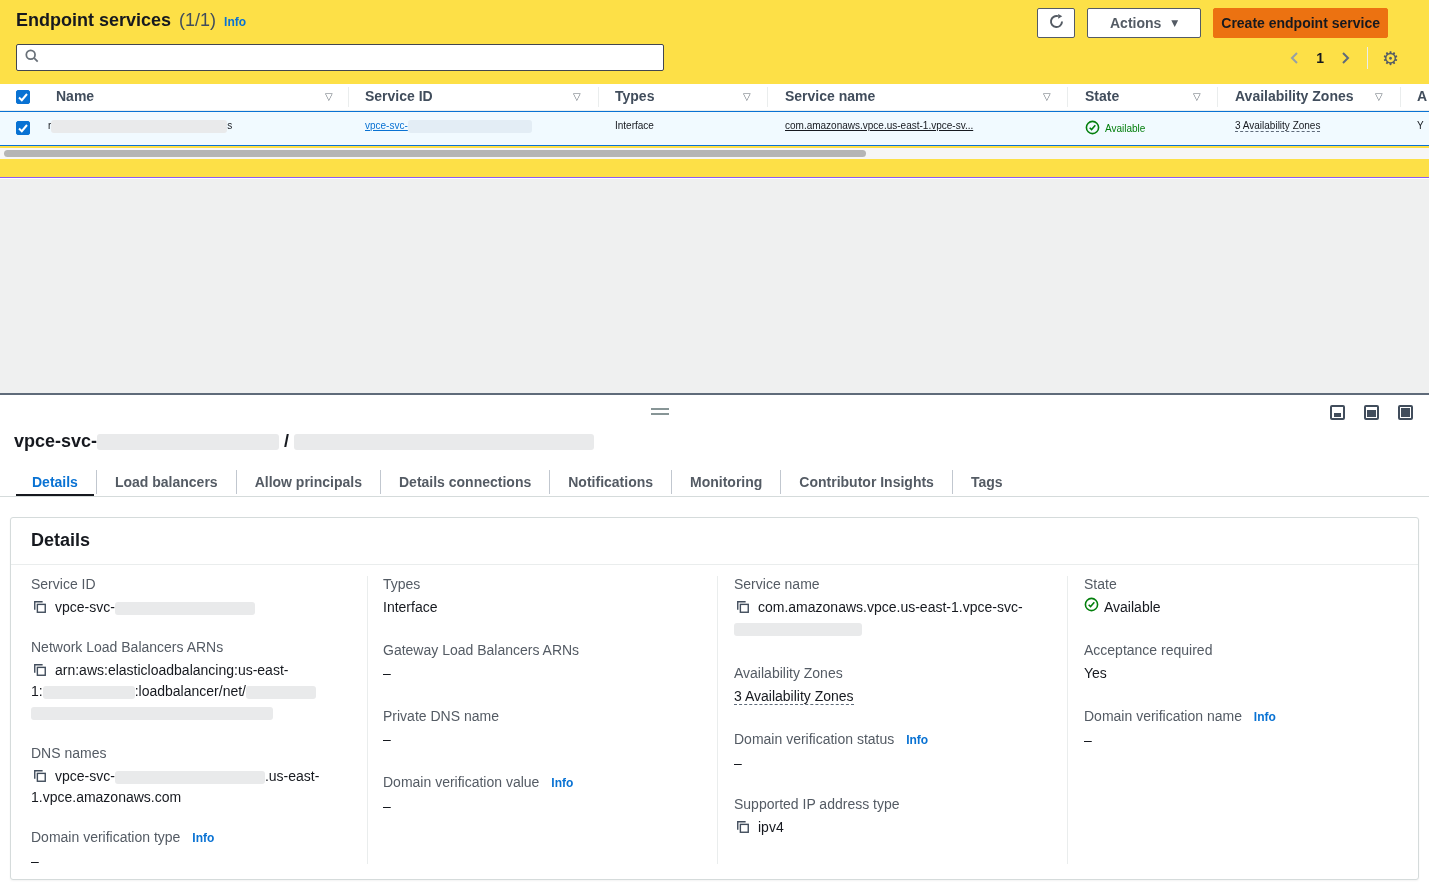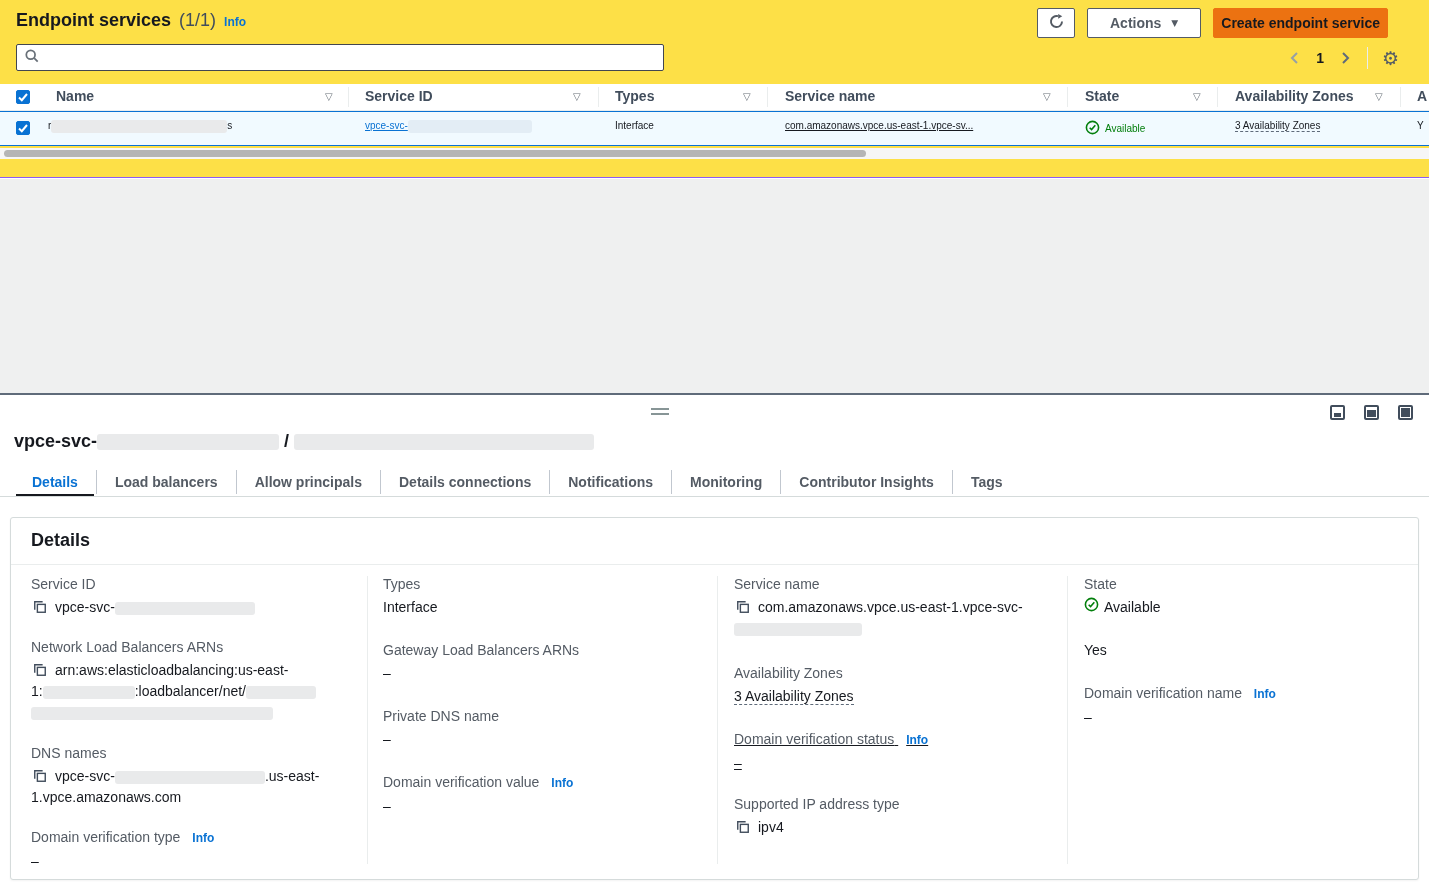--- a/index.html
+++ b/index.html
@@ -351,21 +351,21 @@
                   <path d="M11 2H2v9"></path>
                 </svg>
             </button><span>com.amazonaws.vpce.us-east-1.vpce-svc-</span><br>
             <span class="redact" style="width:128px;"></span>
           </div>
         </div>
         <div class="field" style="margin-bottom:22px;">
           <div class="label"><span>Availability Zones</span></div>
           <div class="value"><span class="az-trigger">3 Availability Zones</span></div>
         </div>
-        <div class="field" style="margin-bottom:20px;text-decoration:underline;">
+        <div class="field" style="margin-bottom:20px;">
           <div class="label">
             <span>Domain verification status</span>
             <a class="info-link">Info</a>
           </div>
           <div class="value dash">–</div>
         </div>
         <div class="field">
           <div class="label"><span>Supported IP address type</span></div>
           <div class="value">
             <button class="copy-btn">
@@ -385,20 +385,21 @@
             <span>
               <svg width="15" height="15" viewBox="0 0 16 16" fill="none" stroke="#037f0c" stroke-width="1.7">
                   <circle cx="8" cy="8" r="6.5"></circle>
                   <polyline points="5,8.3 7,10.2 11,5.6"></polyline>
                 </svg>
             </span>
             <span>Available</span>
           </div>
         </div>
         <div class="field" style="margin-bottom:22px;">
+          <div class="label"><span>Acceptance required</span></div>
           <div class="value">Yes</div>
         </div>
         <div class="field">
           <div class="label">
             <span>Domain verification name</span>
             <a class="info-link">Info</a>
           </div>
           <div class="value dash">–</div>
         </div>
       </div>

